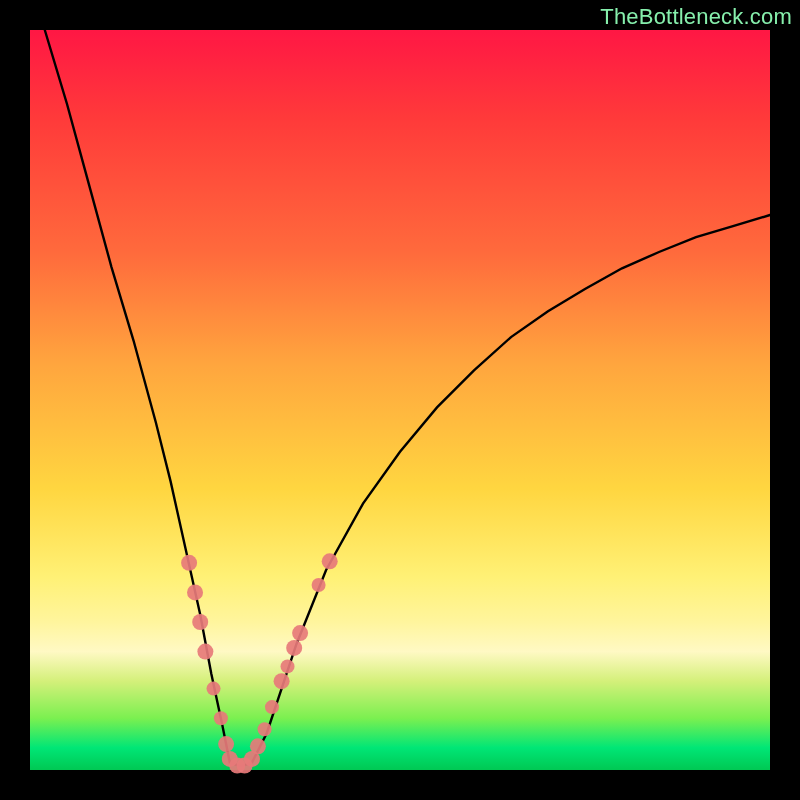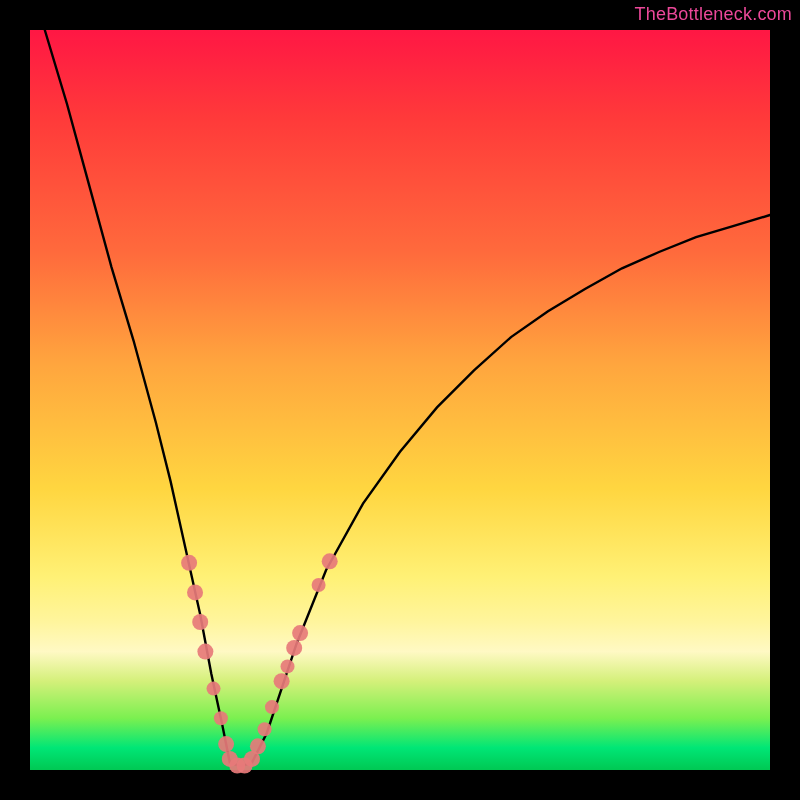--- a/index.html
+++ b/index.html
@@ -37,22 +37,22 @@
       #d4f07a 88%,
       #7bf050 93%,
       #00e676 97%,
       #00c853 100%
     );
   }
   .watermark {
     position: absolute;
     top: 4px;
     right: 8px;
-    color: #ec4899;
-    font-size: 18px;
+    color: #86efac;
+    font-size: 22px;
     font-weight: 500;
     letter-spacing: 0.2px;
     z-index: 10;
   }
   svg.curve {
     position: absolute;
     top: 0;
     left: 0;
     width: 740px;
     height: 740px;

